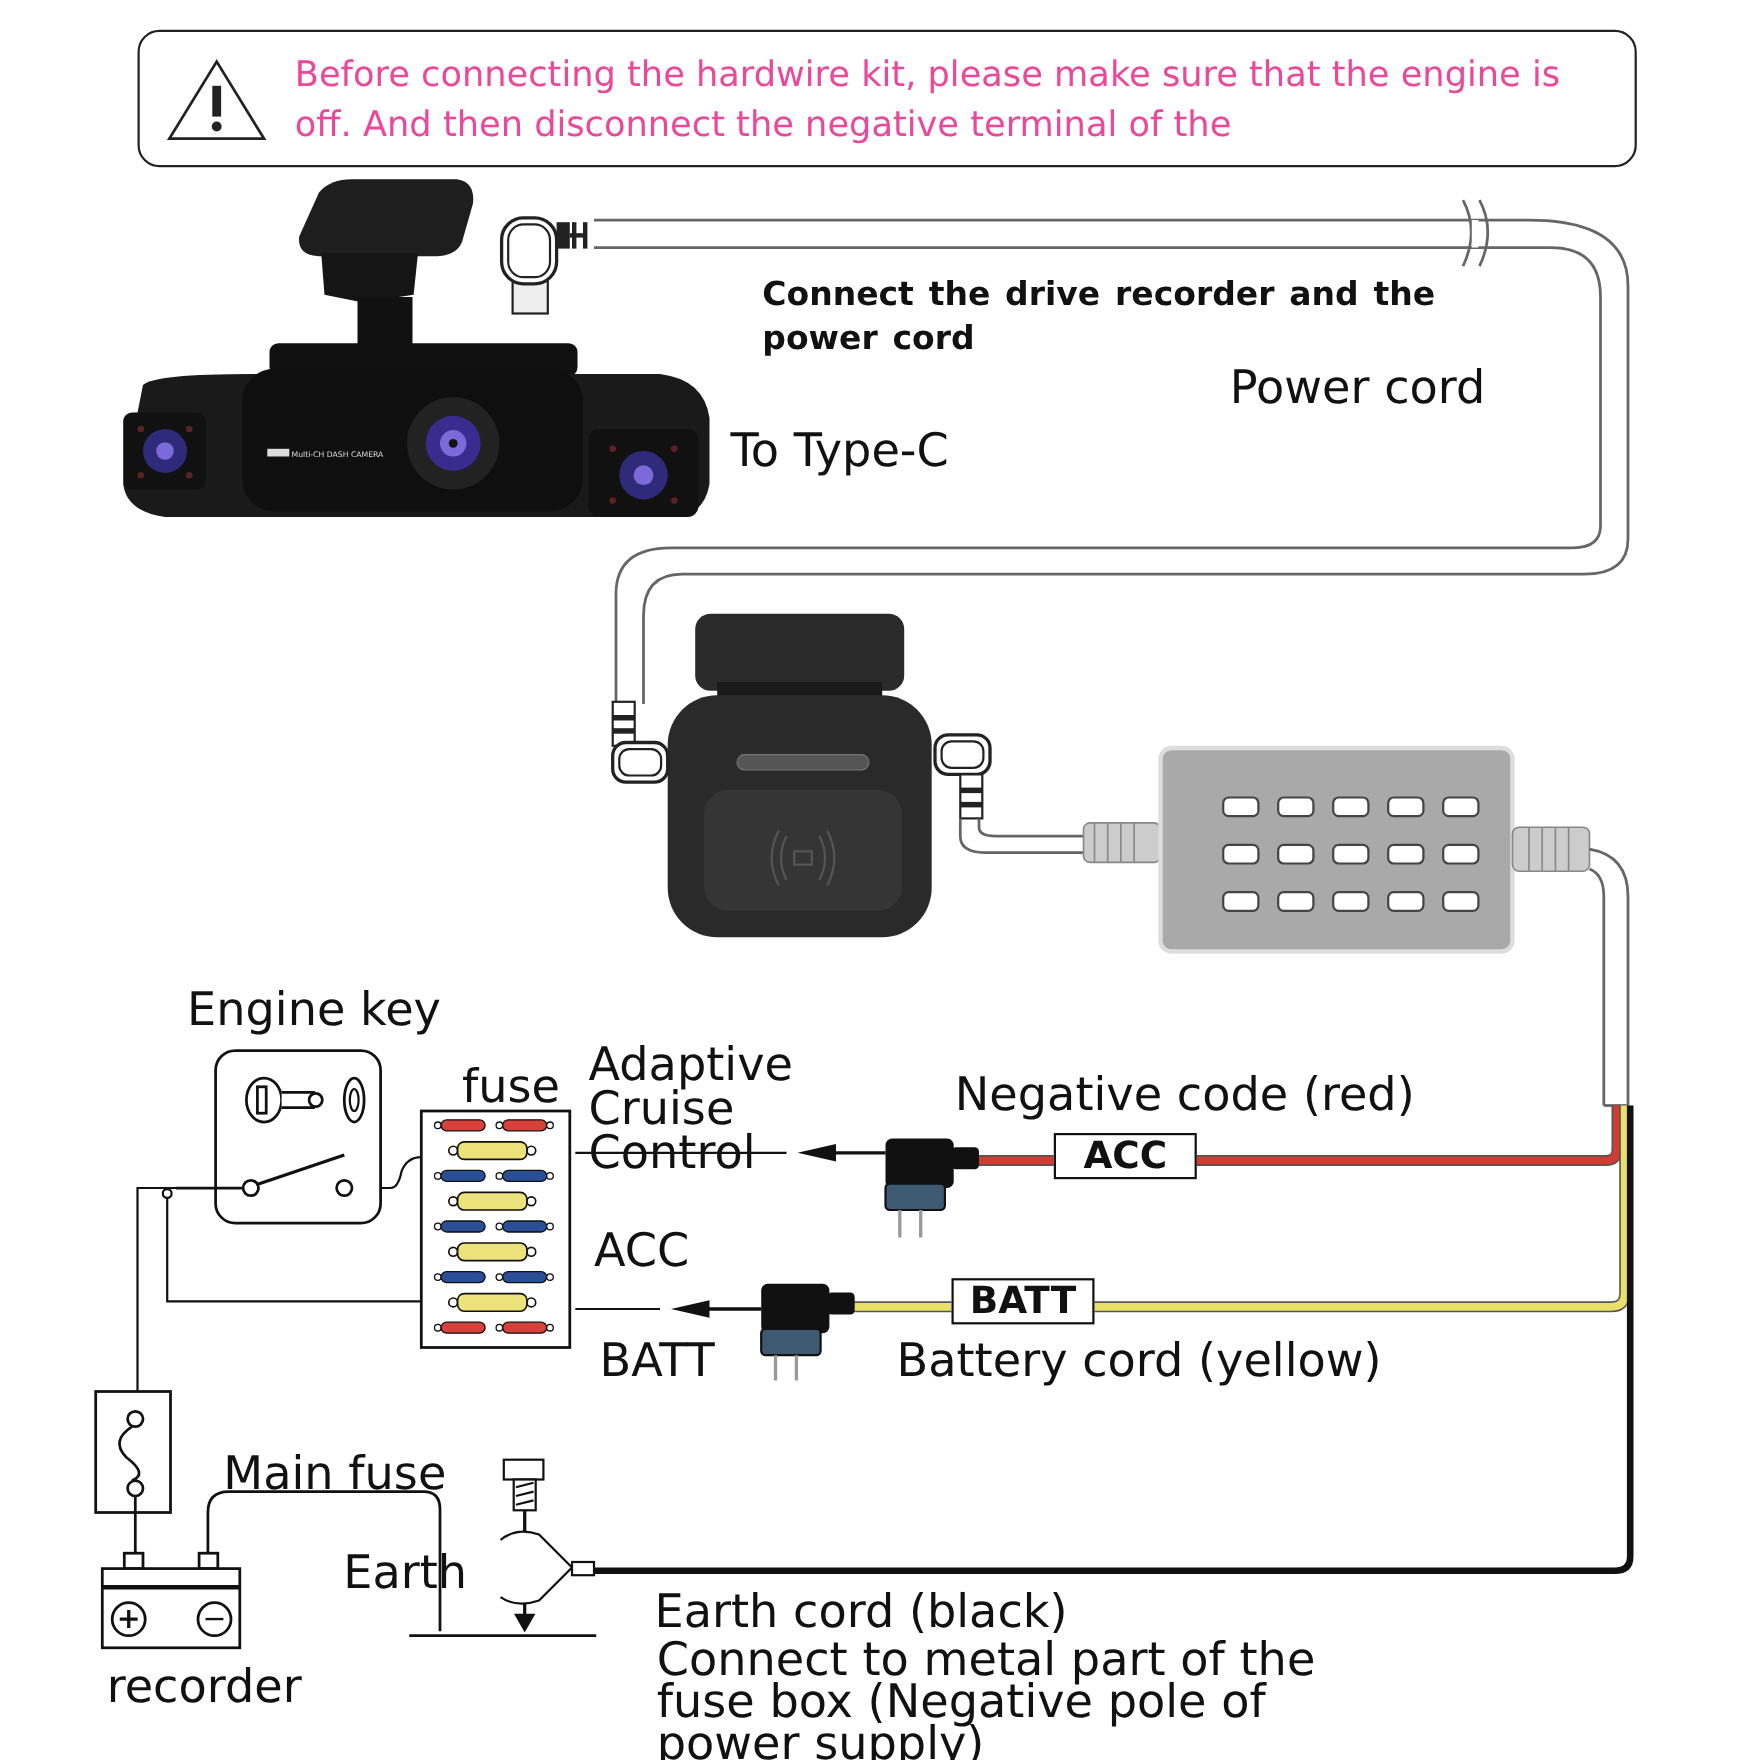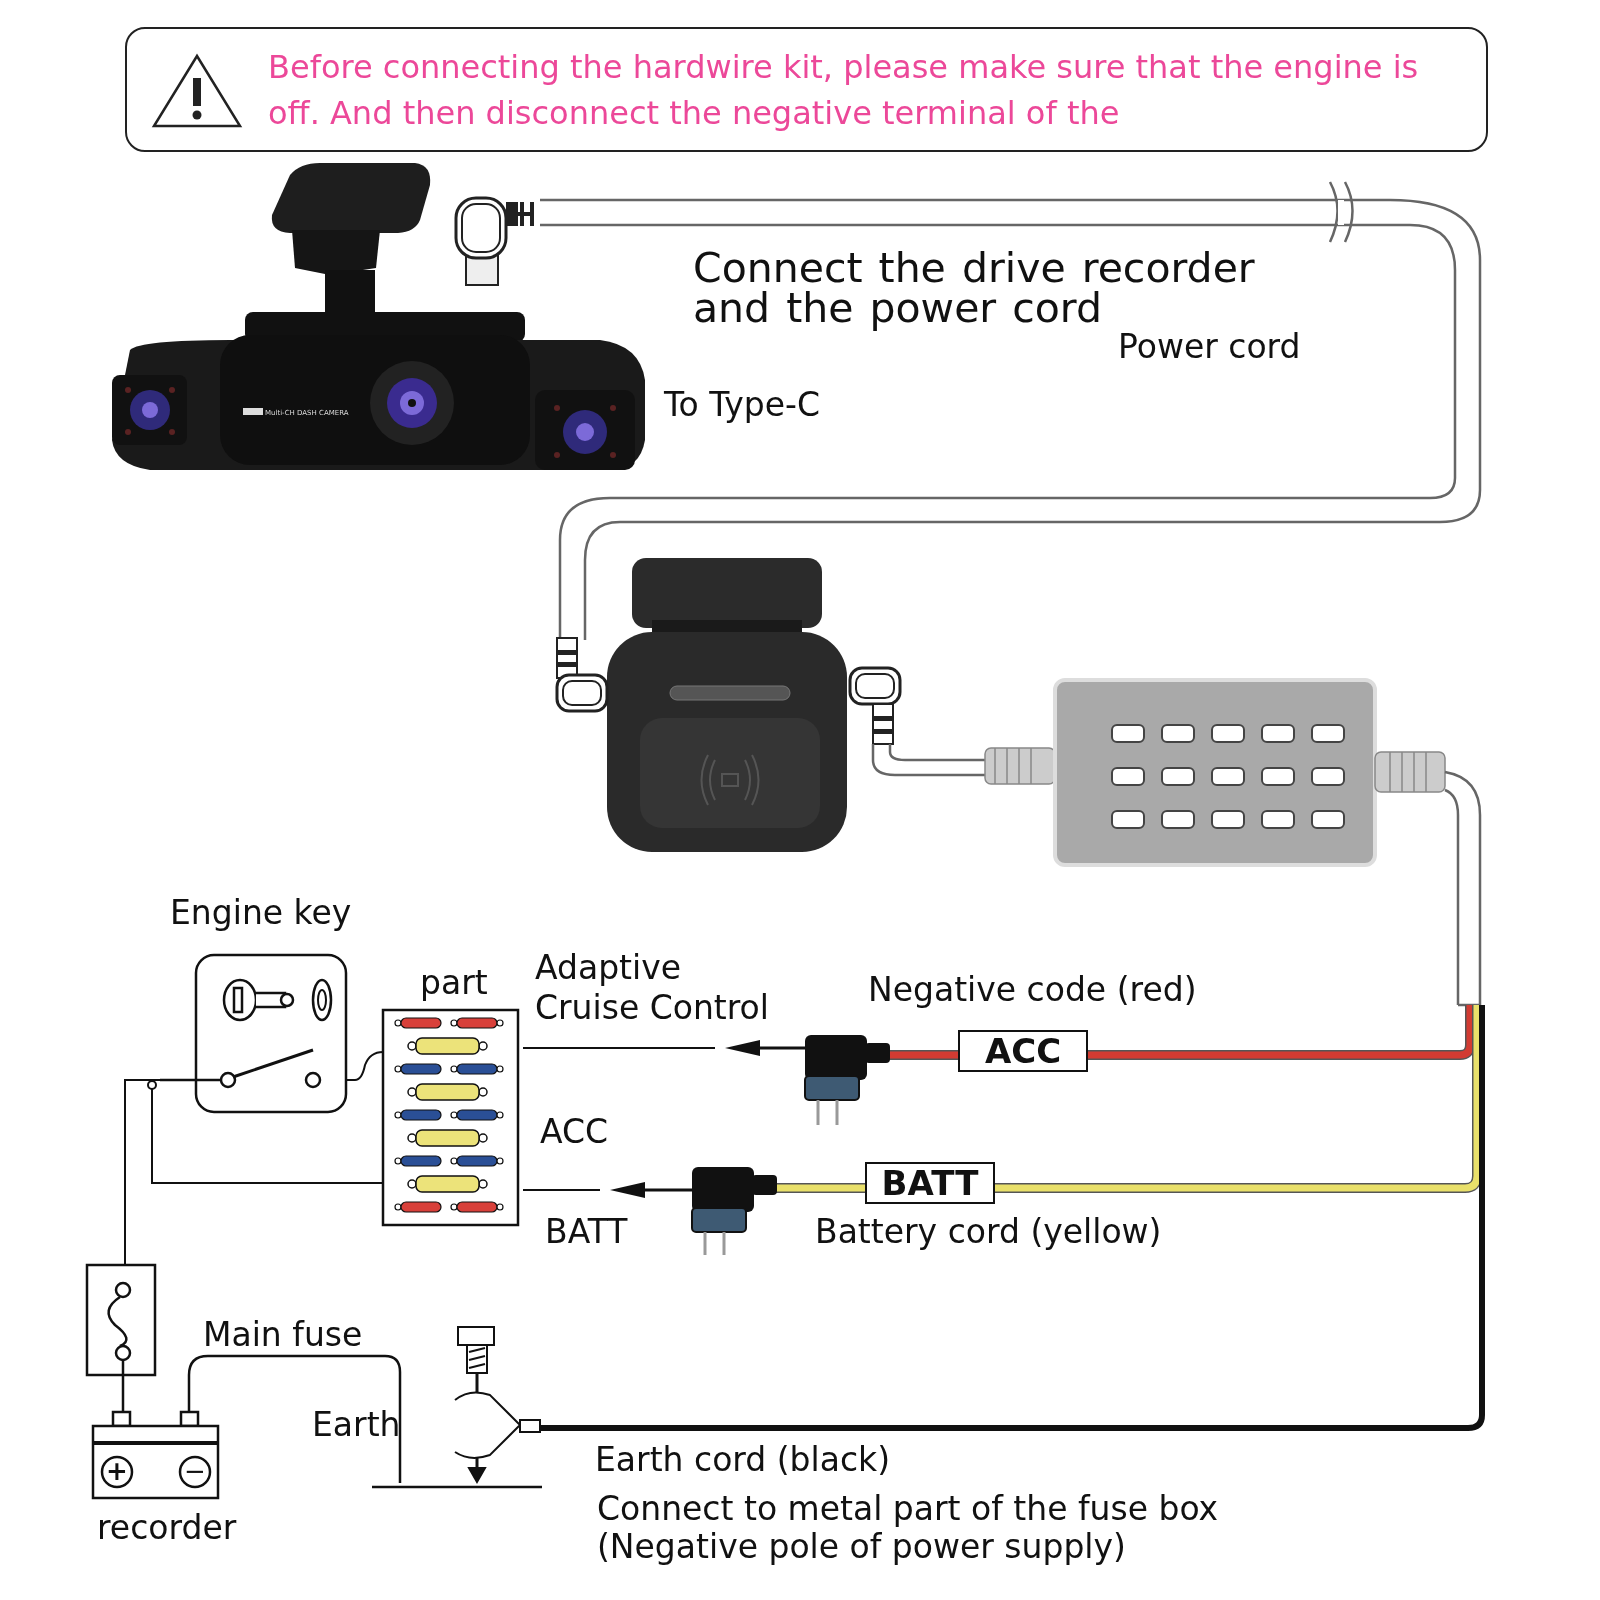--- a/index.html
+++ b/index.html
@@ -1,19 +1,19 @@
 <!DOCTYPE html>
 <html><head>
 <meta charset="utf-8">
 <style>
   html, body { margin: 0; padding: 0; background: #ffffff; }
   body { width: 1600px; height: 1600px; position: relative; overflow: hidden;
          font-family: "DejaVu Sans", "Liberation Sans", sans-serif; color: #111; }
   svg { position: absolute; left: 0; top: 0; }
-  .lbl { position: absolute; white-space: nowrap; font-size: 33px; line-height: 1.2; color: #111; }
+  .lbl { position: absolute; white-space: nowrap; font-size: 42px; line-height: 1.2; color: #111; }
   .warn-box { position: absolute; left: 125px; top: 27px; width: 1363px; height: 125px;
               border: 2.5px solid #222; border-radius: 20px; box-sizing: border-box; }
   .warn-text { position: absolute; left: 268px; top: 44px; width: 1180px;
                font-size: 32px; line-height: 46px; color: #ec4899; }
   .tag { position: absolute; border: 2.5px solid #111; background: #fff;
          font-weight: bold; font-size: 34px; text-align: center; line-height: 38px; box-sizing: border-box; }
 </style>
 </head>
 <body>
 
@@ -308,25 +308,25 @@
       <line x1="469" y1="1368" x2="485" y2="1364"></line>
     <line x1="477" y1="1373" x2="477" y2="1470" stroke-width="3"></line>
     <polygon points="469,1468 485,1468 477,1482" fill="#111"></polygon>
   </g>
   <g fill="#fff" stroke="#111" stroke-width="2">
     <path d="M455,1400 Q470,1388 490,1395 L520,1425 L490,1455 Q470,1462 455,1452"></path>
     <rect x="520" y="1420" width="20" height="12"></rect>
   </g>
 </svg>
 
-<div class="lbl" style="left:693px;top:248px;width:620px;white-space:normal;font-size:41px;line-height:40px;word-spacing:3px;">Connect the drive recorder and the power cord</div>
+<div class="lbl" style="left:693px;top:248px;width:620px;white-space:normal;font-size:30px;line-height:40px;word-spacing:3px;font-weight:bold;">Connect the drive recorder and the power cord</div>
 <div class="lbl" style="left:1118px;top:327px;">Power cord</div>
 <div class="lbl" style="left:664px;top:385px;">To Type-C</div>
 <div class="lbl" style="left:170px;top:893px;">Engine key</div>
-<div class="lbl" style="left:420px;top:963px;">part</div>
+<div class="lbl" style="left:420px;top:963px;">fuse</div>
 <div class="lbl" style="left:535px;top:948px;width:260px;white-space:normal;line-height:40px;">Adaptive Cruise Control</div>
 <div class="lbl" style="left:868px;top:970px;">Negative code (red)</div>
 <div class="tag" style="left:958px;top:1030px;width:130px;height:42px;">ACC</div>
 <div class="lbl" style="left:540px;top:1112px;">ACC</div>
 <div class="tag" style="left:865px;top:1162px;width:130px;height:42px;">BATT</div>
 <div class="lbl" style="left:545px;top:1212px;">BATT</div>
 <div class="lbl" style="left:815px;top:1212px;">Battery cord (yellow)</div>
 <div class="lbl" style="left:203px;top:1315px;">Main fuse</div>
 <div class="lbl" style="left:268px;top:1405px;margin-left:44px;">Earth</div>
 <div class="lbl" style="left:97px;top:1508px;">recorder</div>

